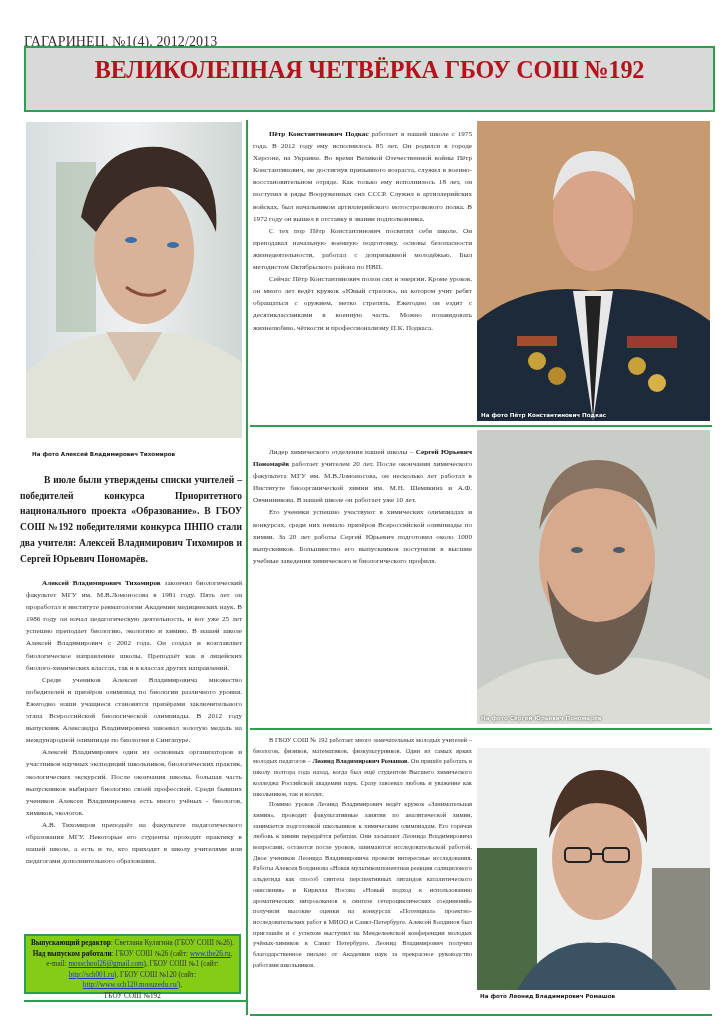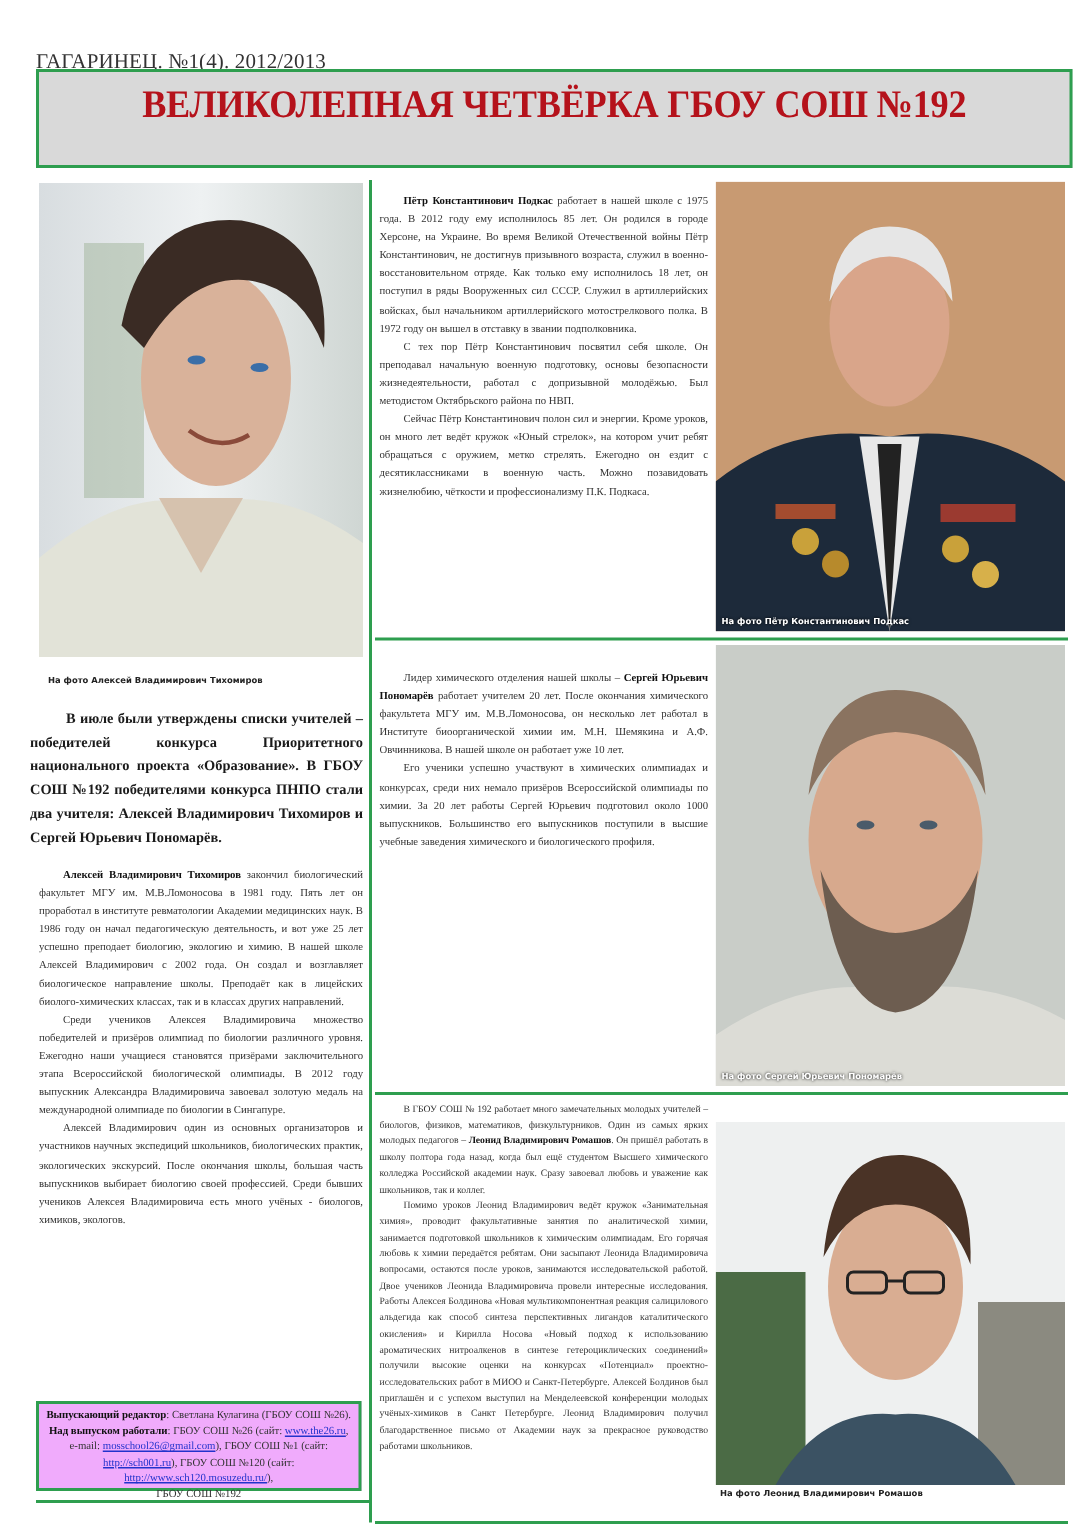--- a/index.html
+++ b/index.html
@@ -43,21 +43,21 @@
 
   .intro {
     position: absolute; left: 20px; top: 472px; width: 222px;
     font-family: "Liberation Serif", serif; font-weight: bold;
     font-size: 9.6px; line-height: 15.7px; text-align: justify; color: #1a1a1a;
   }
   .intro span.lead { padding-left: 24px; }
 
   .editor-box {
     position: absolute; left: 24px; top: 934px; width: 217px; height: 60px;
-    background: #f0abfc; border: 2px solid #2e9e4f;
+    background: #84cc16; border: 2px solid #2e9e4f;
     font-family: "Liberation Serif", serif; font-size: 7.2px; line-height: 10.6px;
     text-align: center; color: #333; padding: 2px 4px;
   }
   .editor-box a { color: #2233cc; text-decoration: underline; }
   .editor-box b { color: #111; }
 </style>
 </head>
 <body>
 
 <div class="running-head">ГАГАРИНЕЦ. №1(4). 2012/2013</div>
@@ -89,20 +89,21 @@
 <div class="caption-below" style="left:32px; top:451px;">На фото Алексей Владимирович Тихомиров</div>
 
 <div class="intro">
   <span class="lead">В июле были утверждены списки учителей – победителей конкурса Приоритетного национального проекта «Образование». В ГБОУ СОШ №192 победителями конкурса ПНПО стали два учителя: Алексей Владимирович Тихомиров и Сергей Юрьевич Пономарёв.</span>
 </div>
 
 <div class="text-block" style="left:26px; top:577px; width:216px;">
   <p><b>Алексей Владимирович Тихомиров</b><span> закончил биологический факультет МГУ им. М.В.Ломоносова в 1981 году. Пять лет он проработал в институте ревматологии Академии медицинских наук. В 1986 году он начал педагогическую деятельность, и вот уже 25 лет успешно преподает биологию, экологию и химию. В нашей школе Алексей Владимирович с 2002 года. Он создал и возглавляет биологическое направление школы. Преподаёт как в лицейских биолого-химических классах, так и в классах других направлений.</span></p>
   <p>Среди учеников Алексея Владимировича множество победителей и призёров олимпиад по биологии различного уровня. Ежегодно наши учащиеся становятся призёрами заключительного этапа Всероссийской биологической олимпиады. В 2012 году выпускник Александра Владимировича завоевал золотую медаль на международной олимпиаде по биологии в Сингапуре.</p>
   <p>Алексей Владимирович один из основных организаторов и участников научных экспедиций школьников, биологических практик, экологических экскурсий. После окончания школы, большая часть выпускников выбирает биологию своей профессией. Среди бывших учеников Алексея Владимировича есть много учёных - биологов, химиков, экологов.</p>
+  <p>А.В. Тихомиров преподаёт на факультете педагогического образования МГУ. Некоторые его студенты проходят практику в нашей школе, а есть и те, кто приходят в школу учителями или педагогами дополнительного образования.</p>
 </div>
 
 <div class="editor-box">
   <b>Выпускающий редактор</b><span>: Светлана Кулагина (ГБОУ СОШ №26). </span>
   <b>Над выпуском работали</b><span>: ГБОУ СОШ №26 (сайт: </span><a>www.the26.ru</a><span>, e-mail: </span><a>mosschool26@gmail.com</a><span>), ГБОУ СОШ №1 (сайт: </span><a>http://sch001.ru</a><span>),  ГБОУ СОШ №120 (сайт: </span><a>http://www.sch120.mosuzedu.ru/</a><span>),</span><br>
   <span>ГБОУ СОШ №192</span>
 </div>
 
 <div class="vrule"></div>
 <div class="hrule" style="left:24px; top:1000px; width:222px;"></div>

